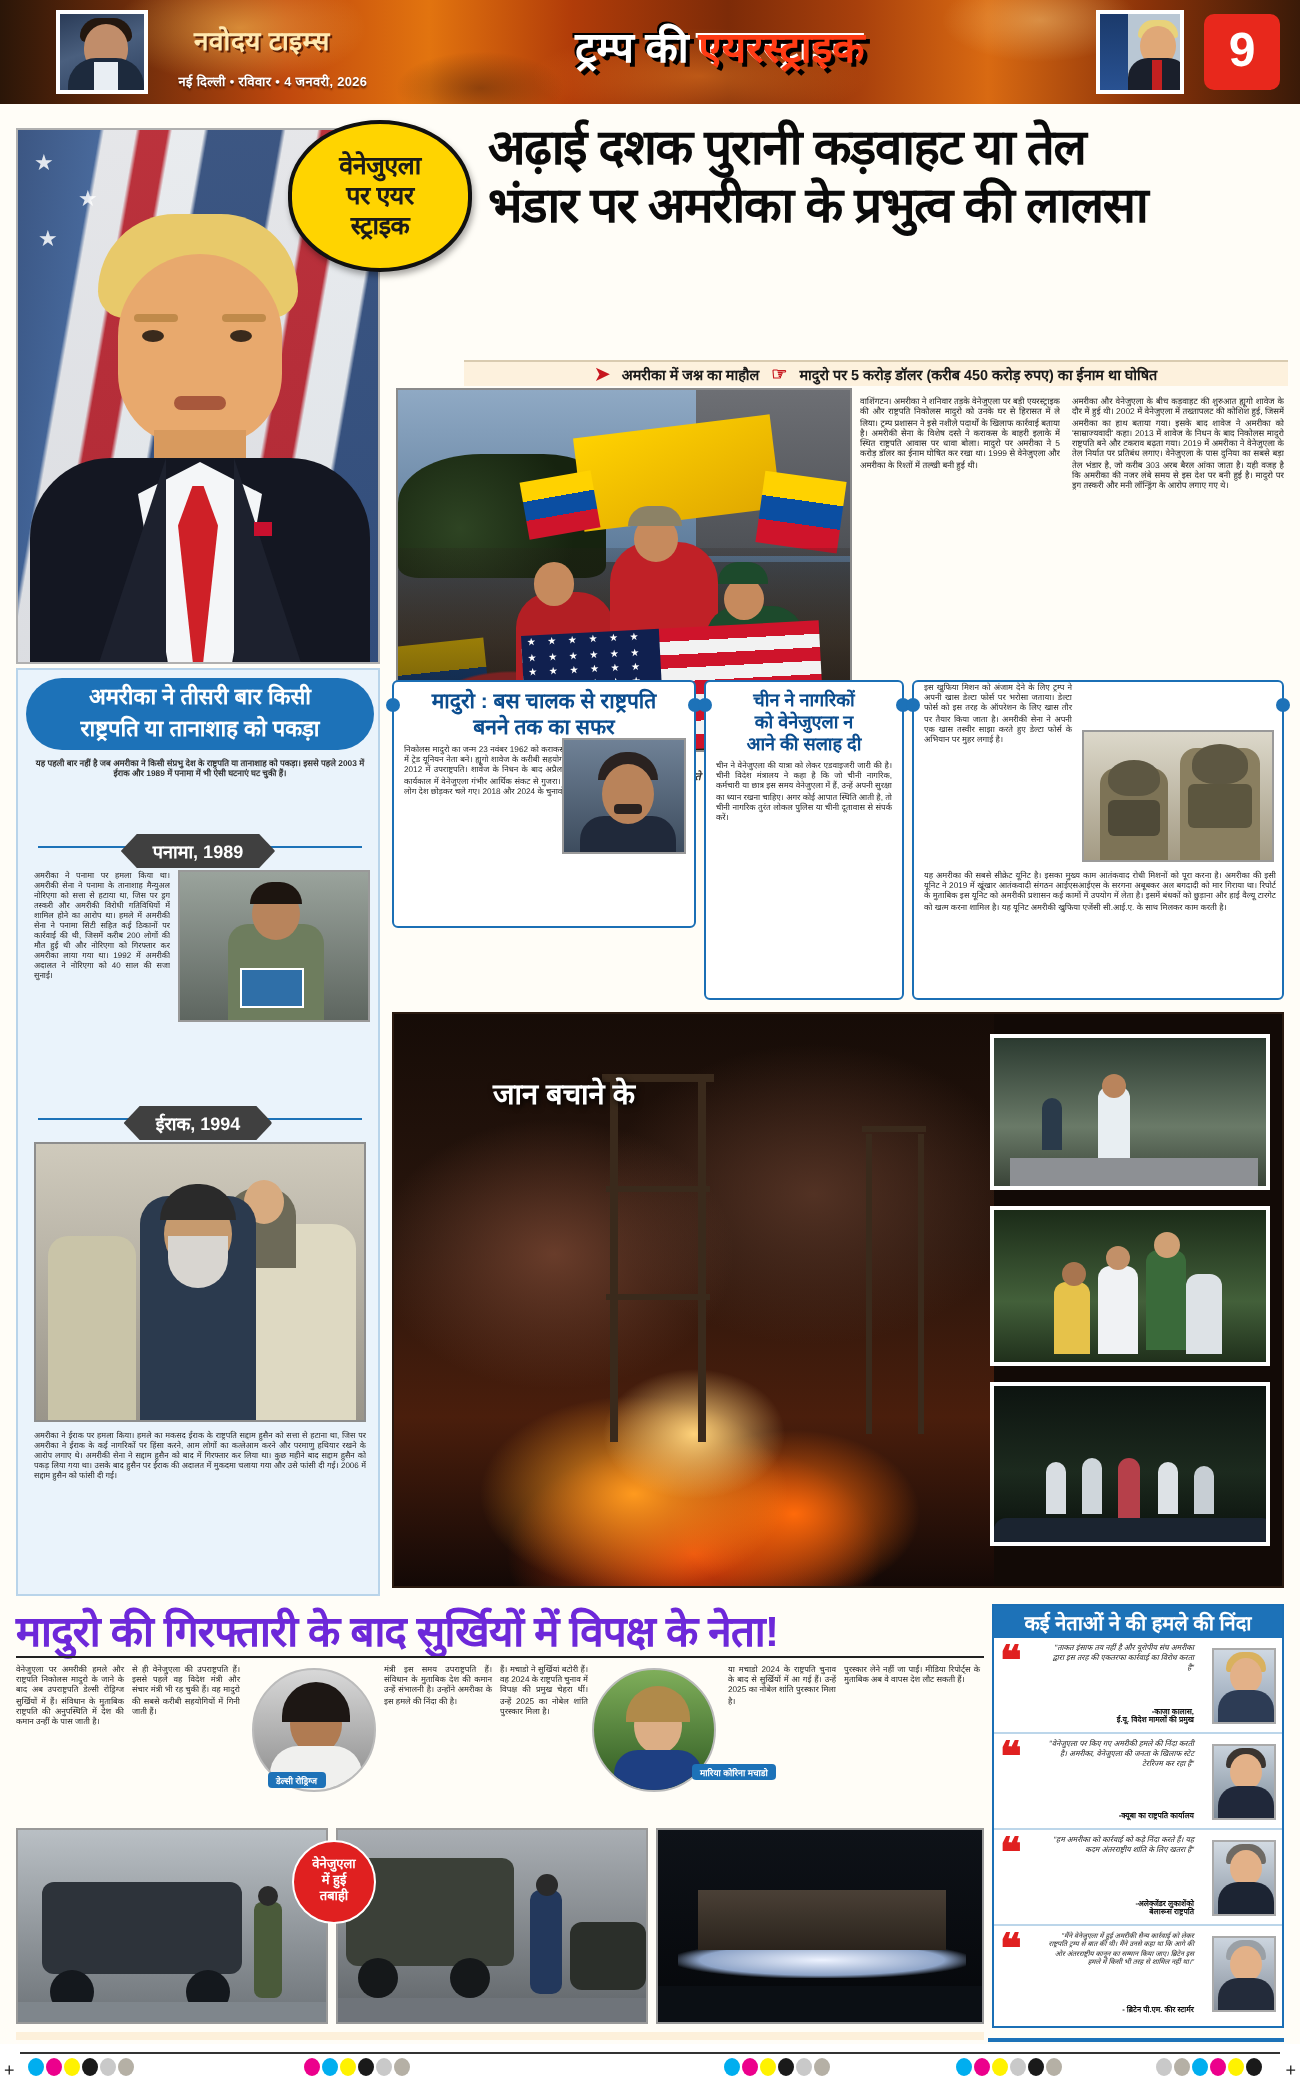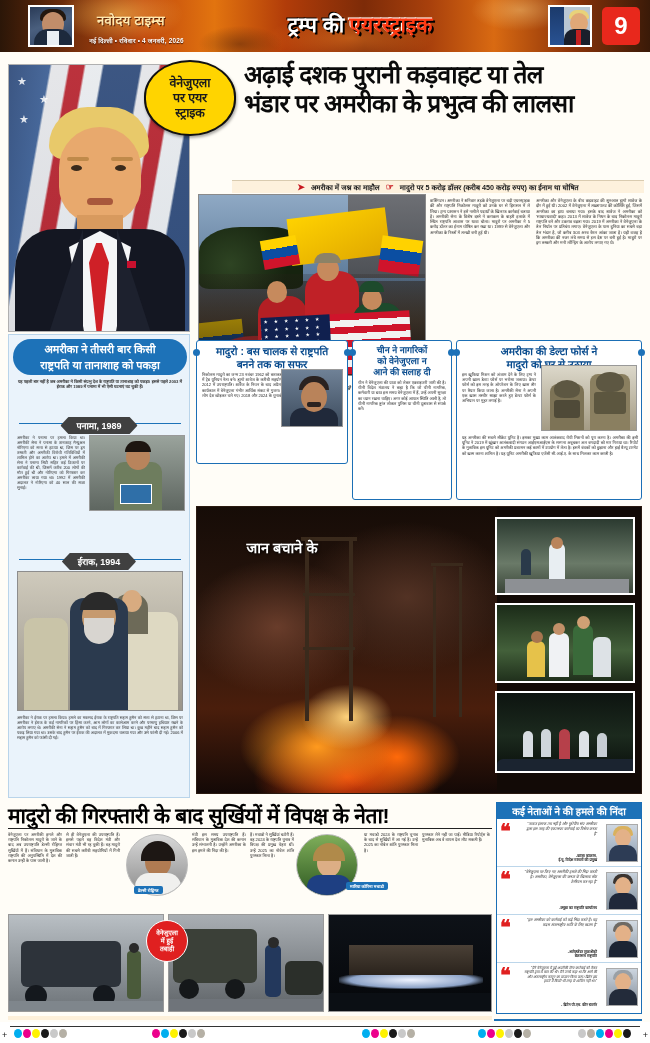--- a/index.html
+++ b/index.html
@@ -267,21 +267,21 @@
     position:absolute; right:6px; border:2px solid #fff; overflow:hidden;
   }
   .fsp1{ top:10px; width:140px; height:78px; background:linear-gradient(180deg,#2b3a30,#6a7a68 60%,#3a4438);}
   .fsp2{ top:96px; width:140px; height:80px; background:linear-gradient(180deg,#1b2b18,#43603a 60%,#20301c);}
   .fsp3{ top:184px; width:140px; height:82px; background:linear-gradient(180deg,#0d1410,#1c2a1e 55%,#0a100c);}
   .ph-fig{ position:absolute; border-radius:6px 6px 0 0; }
 
   
   .bot-head{
     position:absolute; left:8px; top:802px; width:484px; height:26px;
-    font-size:21px; font-weight:bold; color:#000000; letter-spacing:-.4px;
+    font-size:21px; font-weight:bold; color:#6d28d9; letter-spacing:-.4px;
     display:flex; align-items:center;
   }
   .bot-rule{ position:absolute; left:8px; top:828px; width:484px; height:1px; background:#222; }
 
   .bot-cols{ position:absolute; left:8px; top:832px; width:484px; height:78px; }
   .bcol{ position:absolute; font-size:4.1px; line-height:5.2px; color:#242424; text-align:justify; }
 
   .circ-photo{
     position:absolute; border-radius:50%; overflow:hidden; border:1px solid #bbb;
   }
@@ -526,24 +526,20 @@
       <div>चीन ने नागरिकों</div>
       <div>को वेनेजुएला न</div>
       <div>आने की सलाह दी</div>
     </div>
     <div class="bx-body">चीन ने वेनेजुएला की यात्रा को लेकर एडवाइजरी जारी की है। चीनी विदेश मंत्रालय ने कहा है कि जो चीनी नागरिक, कर्मचारी या छात्र इस समय वेनेजुएला में हैं, उन्हें अपनी सुरक्षा का ध्यान रखना चाहिए। अगर कोई आपात स्थिति आती है, तो चीनी नागरिक तुरंत लोकल पुलिस या चीनी दूतावास से संपर्क करें।</div>
   </div>
 
   <div class="box box-delta">
     <div class="bx-dot" style="left:-4px;top:8px;"></div>
     <div class="bx-dot" style="right:-4px;top:8px;"></div>
-    <div class="bx-title">
-      <div>अमरीका की डेल्टा फोर्स ने</div>
-      <div>मादुरो को घर से उठाया</div>
-    </div>
     <div class="delta-photo">
       <div class="dp-sold" style="left:8px;width:34px;height:46px;"></div>
       <div class="dp-helm" style="left:12px;top:14px;width:26px;height:18px;"></div>
       <div class="dp-vest" style="left:12px;top:34px;width:26px;height:18px;background:#4f4a38;"></div>
       <div class="dp-sold" style="left:48px;width:40px;height:56px;background:#8a7f60;"></div>
       <div class="dp-helm" style="left:54px;top:6px;width:28px;height:20px;"></div>
       <div class="dp-vest" style="left:52px;top:26px;width:32px;height:22px;background:#5c563f;"></div>
     </div>
     <div class="bx-body" style="width:84px;">इस खुफिया मिशन को अंजाम देने के लिए ट्रम्प ने अपनी खास डेल्टा फोर्स पर भरोसा जताया। डेल्टा फोर्स को इस तरह के ऑपरेशन के लिए खास तौर पर तैयार किया जाता है। अमरीकी सेना ने अपनी एक खास तस्वीर साझा करते हुए डेल्टा फोर्स के अभियान पर मुहर लगाई है।</div>
     <div class="bx-body" style="position:absolute;left:0;top:94px;width:186px;">यह अमरीका की सबसे सीक्रेट यूनिट है। इसका मुख्य काम आतंकवाद रोधी मिशनों को पूरा करना है। अमरीका की इसी यूनिट ने 2019 में खूंखार आतंकवादी संगठन आईएसआईएस के सरगना अबूबकर अल बगदादी को मार गिराया था। रिपोर्ट के मुताबिक इस यूनिट को अमरीकी प्रशासन कई कामों में उपयोग में लेता है। इसमें बंधकों को छुड़ाना और हाई वैल्यू टारगेट को खत्म करना शामिल है। यह यूनिट अमरीकी खुफिया एजेंसी सी.आई.ए. के साथ मिलकर काम करती है।</div>

